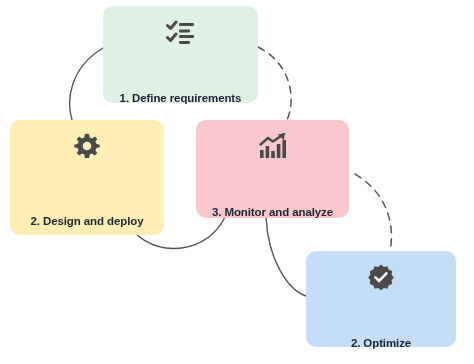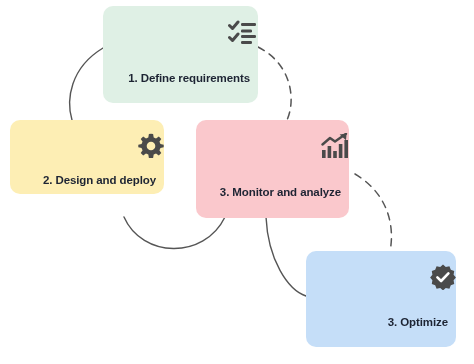--- a/index.html
+++ b/index.html
@@ -34,21 +34,22 @@
     z-index: 1;
   }
 
   .step-card {
     position: absolute;
     z-index: 2;
     border-radius: 10px;
     box-sizing: border-box;
     display: flex;
     flex-direction: column;
-    align-items: flex-end;
+    align-items: center;
+    gap: 20px;
   }
 
   .card-icon-area {
     flex: 0 0 auto;
     display: flex;
     align-items: center;
     justify-content: center;
     height: 40px;
     padding-top: 6px;
   }
@@ -75,21 +76,21 @@
     font-size: 11.5px;
     font-weight: bold;
     color: #1d2433;
     letter-spacing: -0.1px;
     text-align: center;
     line-height: 1.2;
   }
 
   
   #card-1 { left: 103px; top: 6px;   width: 155px; height: 97px; }
-  #card-2 { left: 10px;  top: 120px; width: 154px; height: 74px; }
+  #card-2 { left: 10px;  top: 120px; width: 154px; height: 115px; }
   #card-3 { left: 196px; top: 120px; width: 153px; height: 98px; }
   #card-4 { left: 306px; top: 251px; width: 150px; height: 96px; }
 </style>
 </head>
 <body>
 
 <div id="diagram-canvas">
 
   <svg id="connector-layer" viewBox="0 0 474 364">
     <path d="M 72,120 C 66,100 70,68 103,48" fill="none" stroke="#555555" stroke-width="1.4" stroke-linecap="round"></path>
@@ -171,17 +172,17 @@
             L23.6 10.7 L25.9 13.5 L23.6 16.3 L24.2 19.9 L20.8 21.3 L19.4 24.7
             L15.8 24.1 L13 26.4 L10.2 24.1 L6.6 24.7 L5.2 21.3 L1.8 19.9
             L2.4 16.3 L0.1 13.5 L2.4 10.7 L1.8 7.1 L5.2 5.7 L6.6 2.3
             L10.2 2.9 Z"></path>
           <path d="M7.4 13.4 L11.1 17 L18.4 9.4" fill="none" stroke="#ffffff" stroke-width="2.6" stroke-linecap="round" stroke-linejoin="round"></path>
         </svg>
       </span>
     </div>
     <div class="card-divider" style="background:#1f5fc4;"></div>
     <div class="card-label-area">
-      <span class="card-label">3. Optimize</span>
+      <span class="card-label">2. Optimize</span>
     </div>
   </div>
 
 </div>
 
 </body></html>

